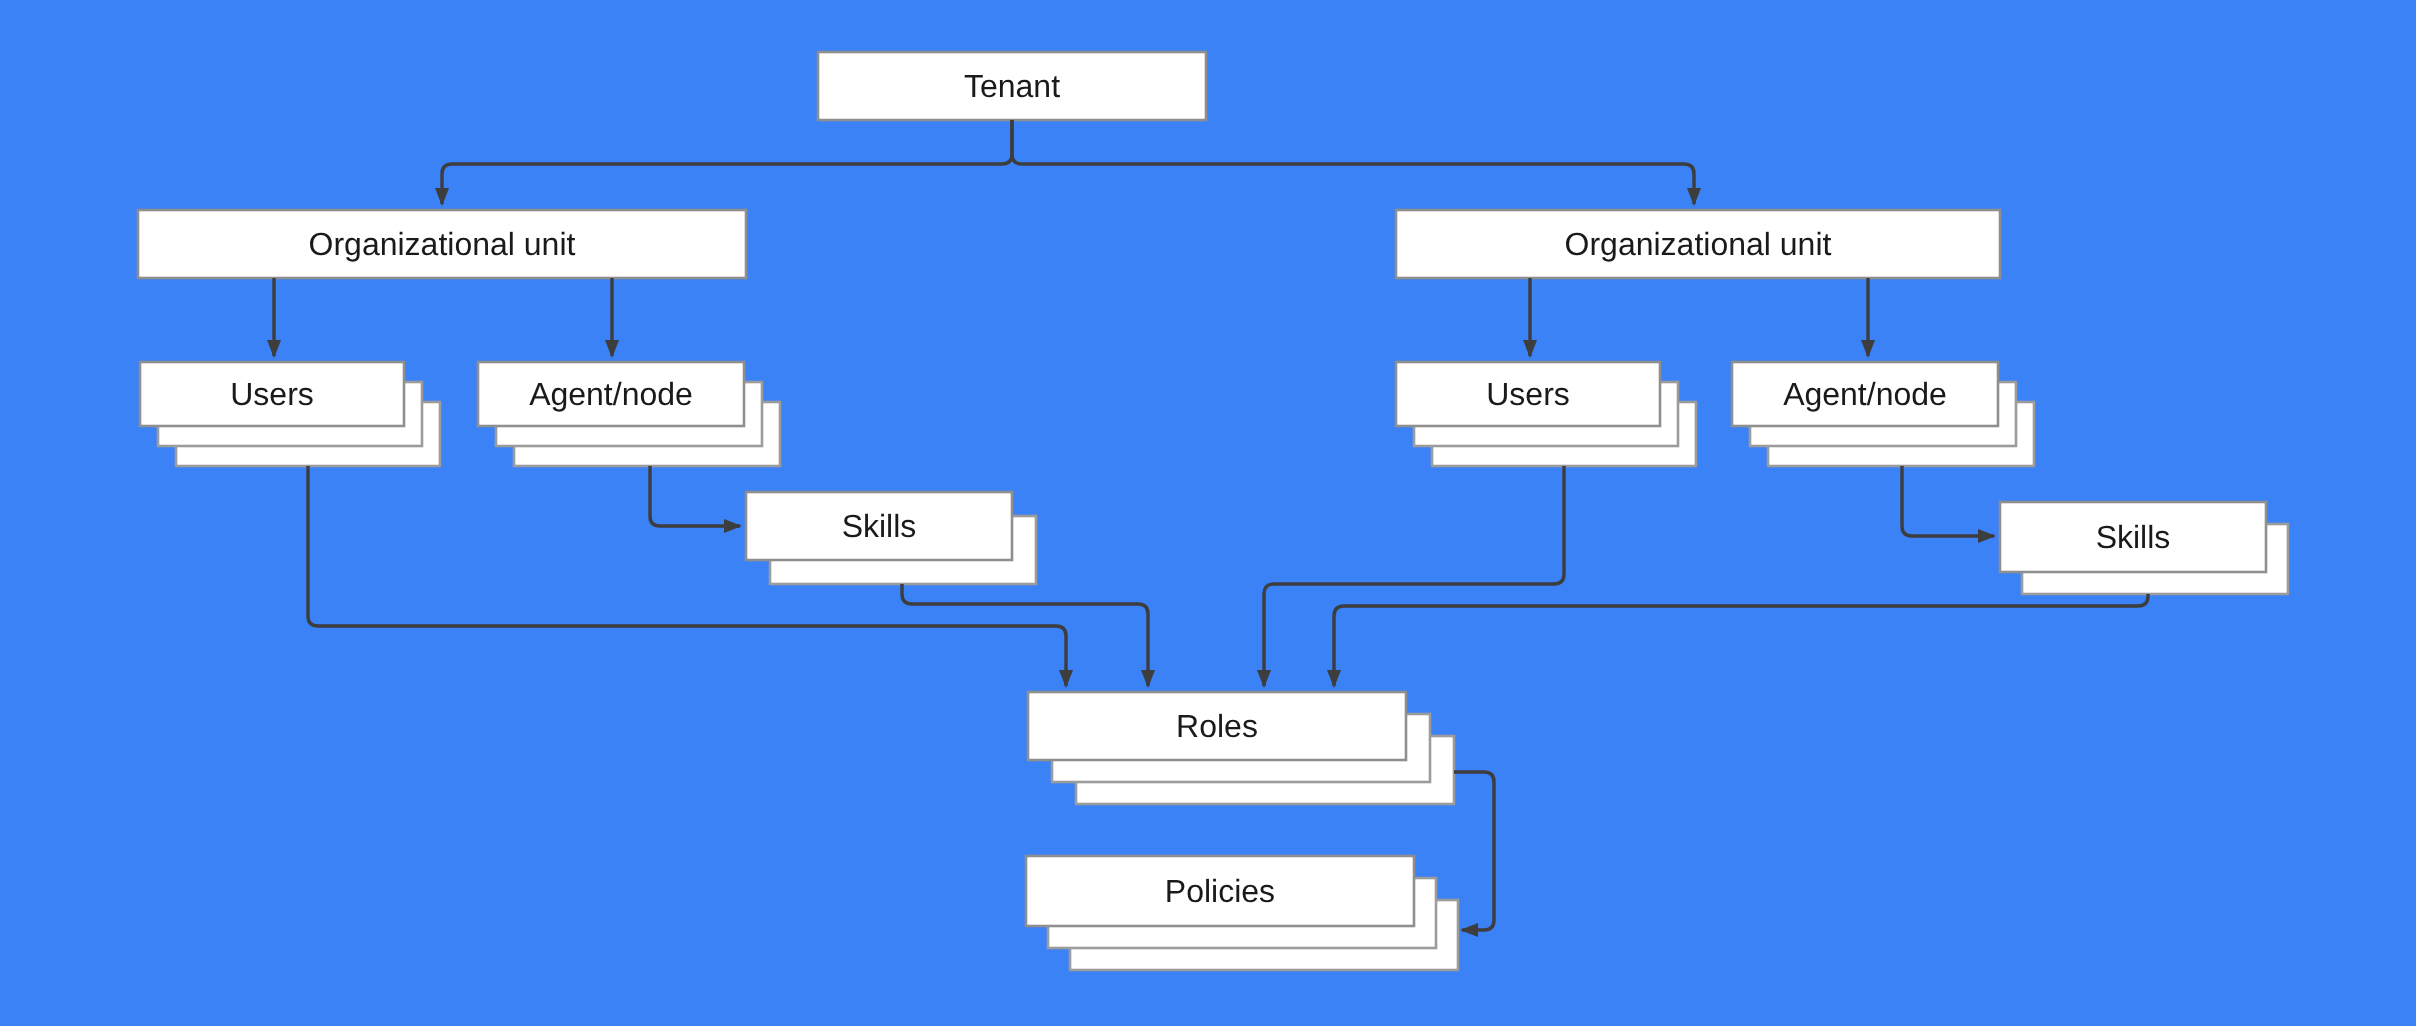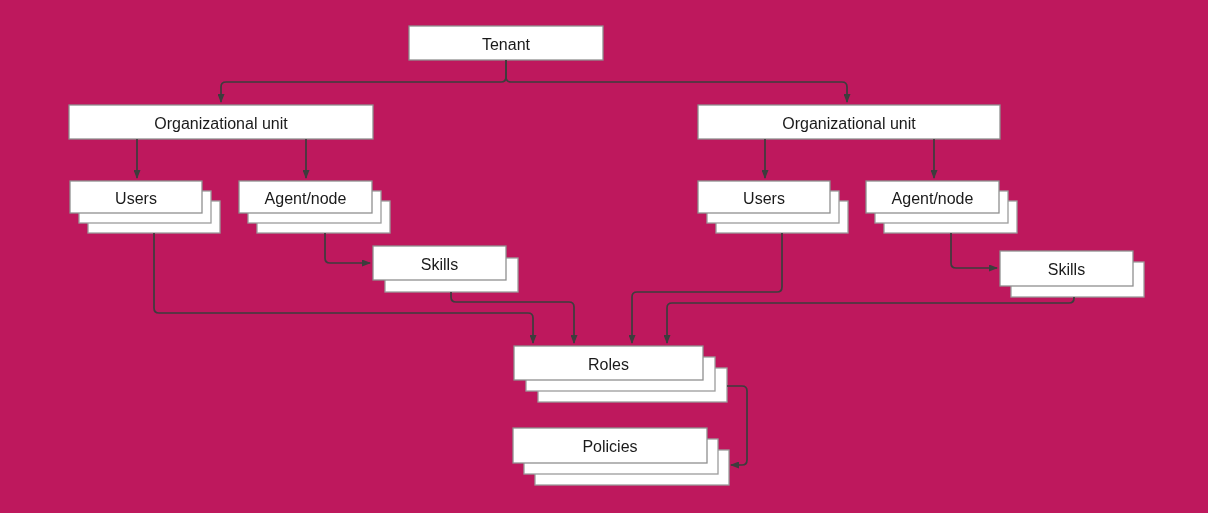--- a/index.html
+++ b/index.html
@@ -5,21 +5,21 @@
   html, body {
     margin: 0;
     padding: 0;
     background: #ffffff;
     font-family: "Liberation Sans", sans-serif;
   }
   #stage {
     position: relative;
     width: 1208px;
     height: 513px;
-    background: #be185d;
+    background: #3b82f6;
     overflow: hidden;
   }
   svg { display: block; }
   .node-label {
     font-family: "Liberation Sans", sans-serif;
     font-size: 16px;
     fill: #1a1a1a;
   }
 </style>
 </head>

